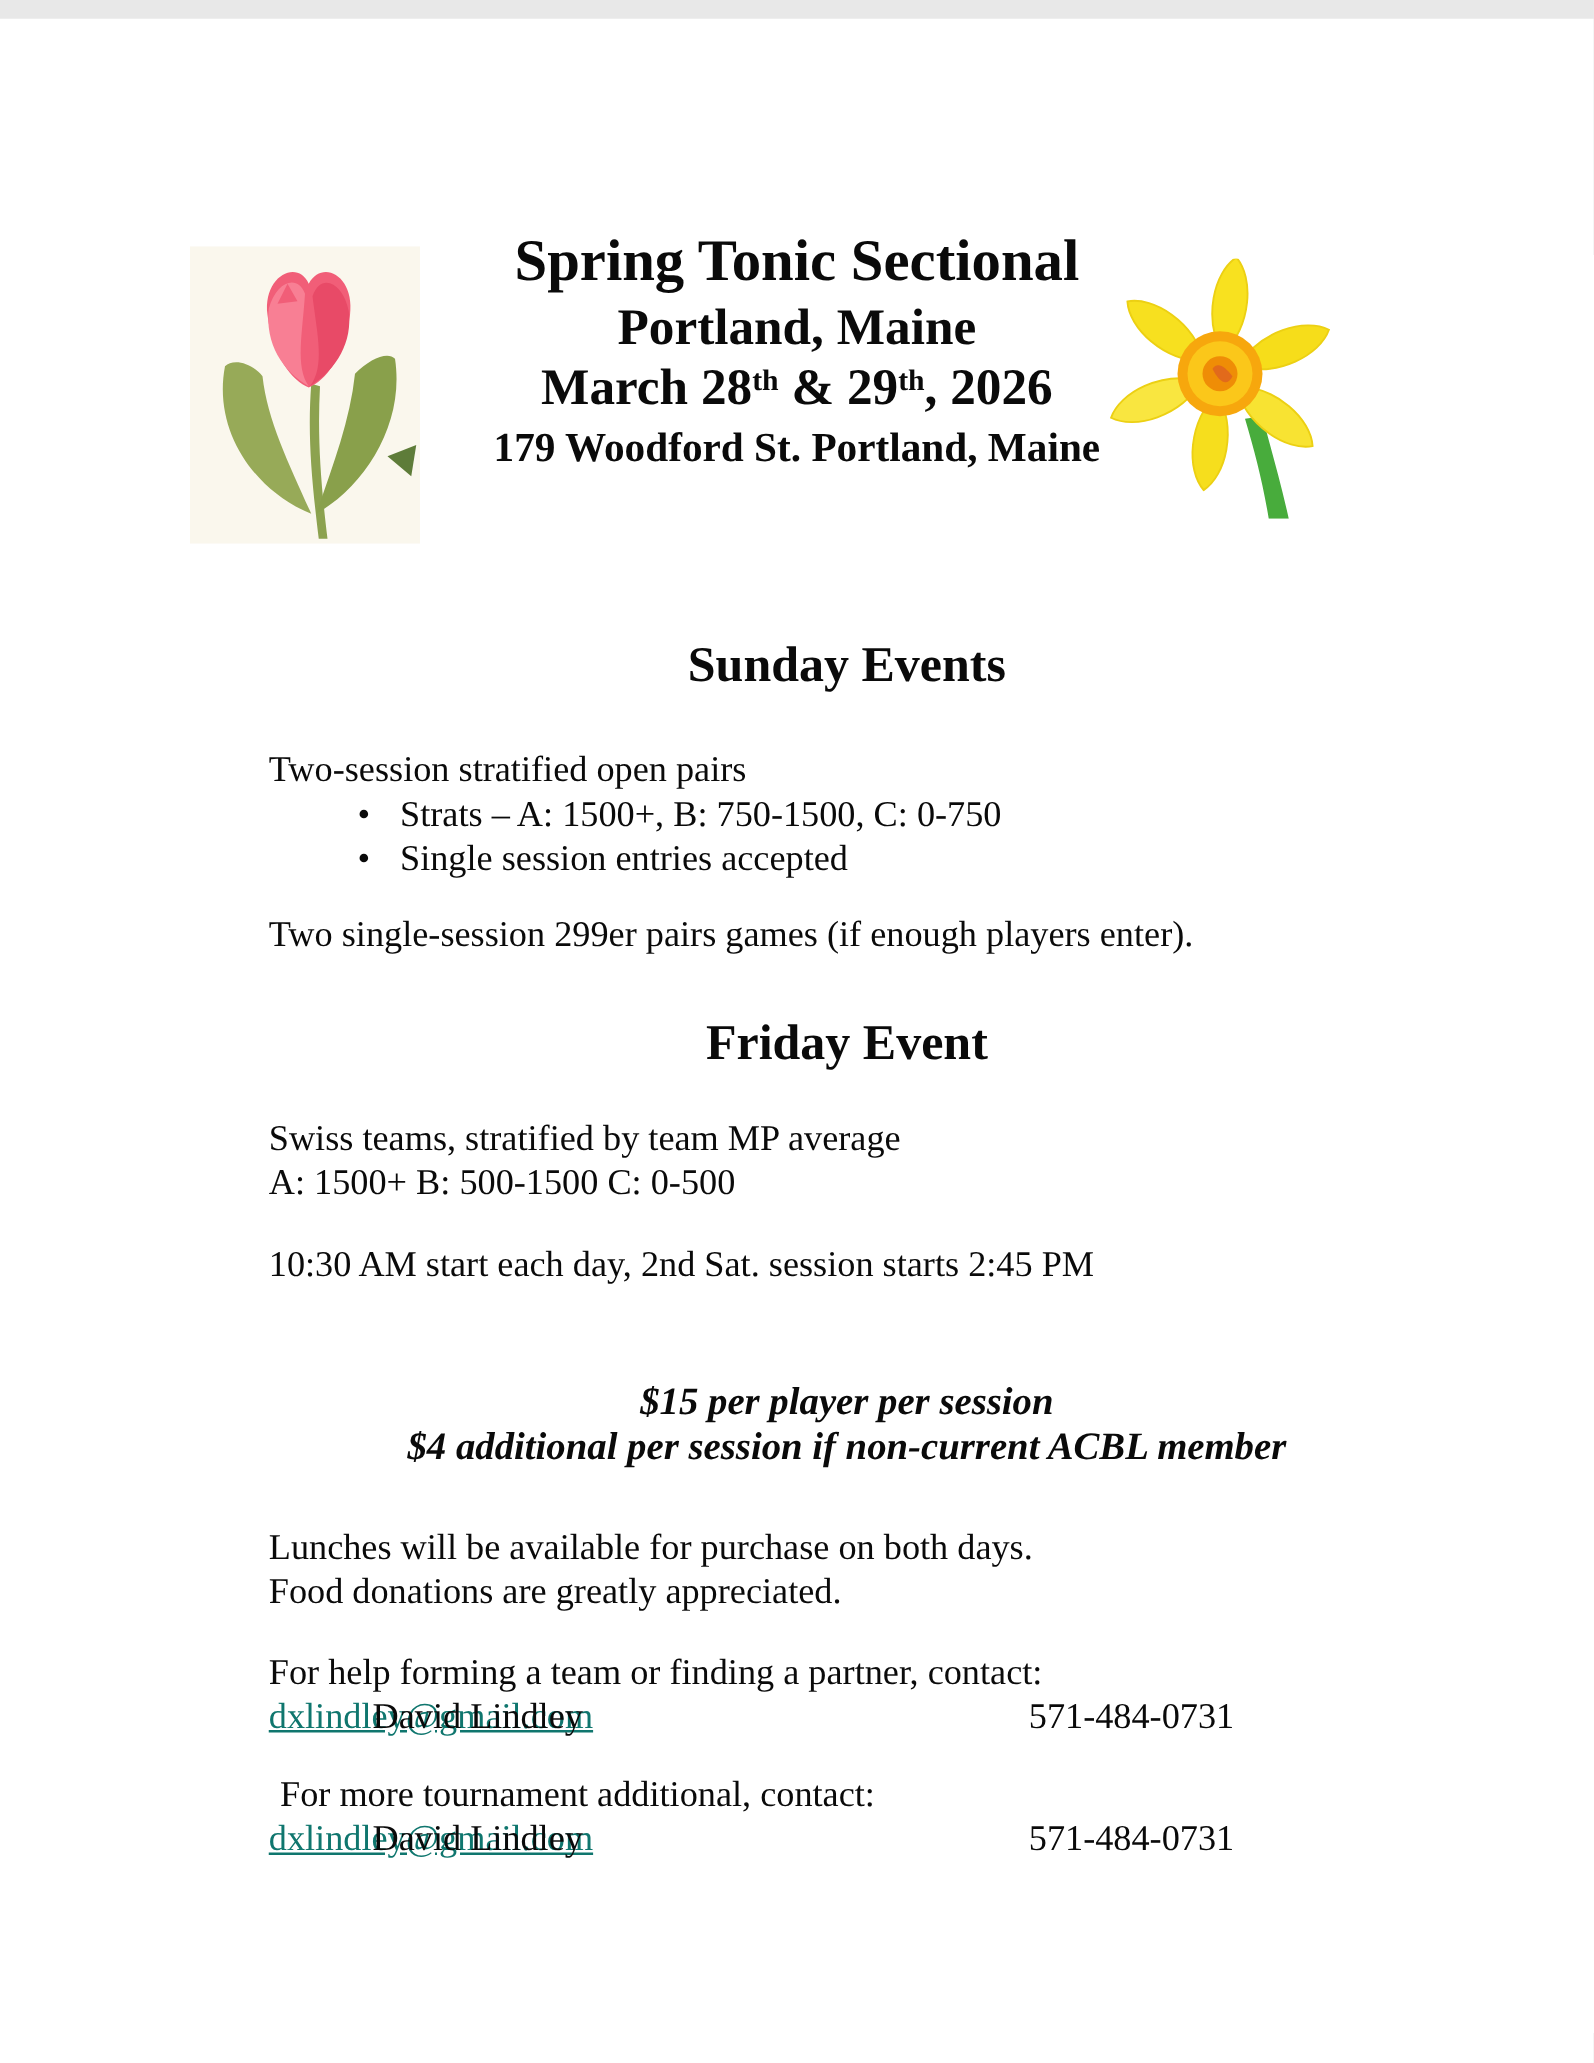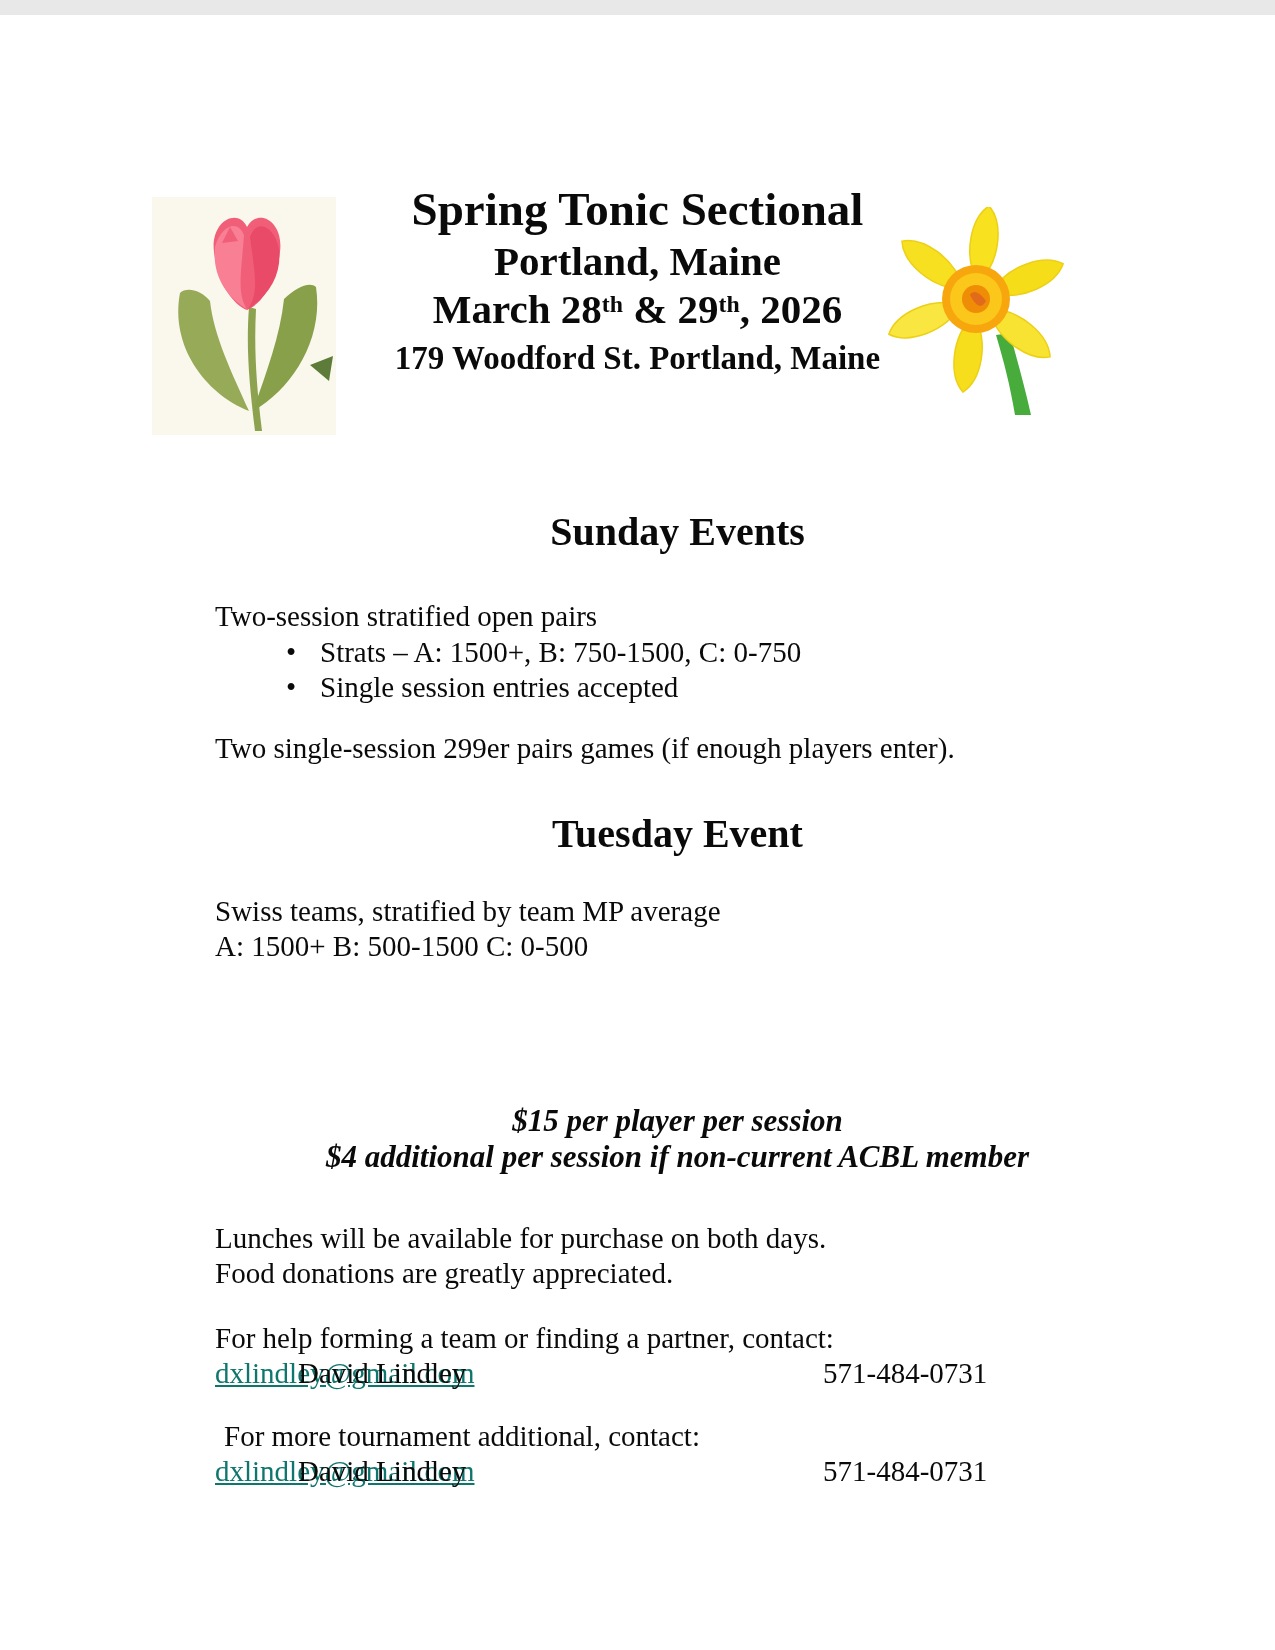--- a/index.html
+++ b/index.html
@@ -86,24 +86,25 @@
     <div class="hdr-date"><span>March 28</span><sup>th</sup><span> &amp; 29</span><sup>th</sup><span>, 2026</span></div>
     <div class="hdr-address">179 Woodford St. Portland, Maine</div>
   </div>
 
   <div class="heading" style="top:494px;">Sunday Events</div>
   <div class="line" style="left:215px; top:584px;">Two-session stratified open pairs</div>
   <div class="line" style="left:286px; top:620px;"><span class="bullet-glyph">•</span><span>Strats – A: 1500+, B: 750-1500, C: 0-750</span></div>
   <div class="line" style="left:286px; top:655px;"><span class="bullet-glyph">•</span><span>Single session entries accepted</span></div>
   <div class="line" style="left:215px; top:716px;">Two single-session 299er pairs games (if enough players enter).</div>
 
-  <div class="heading" style="top:796px;">Tuesday Event</div>
+  <div class="heading" style="top:796px;">Friday Event</div>
   <div class="line" style="left:215px; top:879px;">Swiss teams, stratified by team MP average</div>
   <div class="line" style="left:215px; top:914px;">A: 1500+ B: 500-1500 C: 0-500</div>
 
+  <div class="line" style="left:215px; top:980px;">10:30 AM start each day, 2nd Sat. session starts 2:45 PM</div>
 
   <div class="center-ital" style="top:1088px;">$15 per player per session</div>
   <div class="center-ital" style="top:1124px;">$4 additional per session if non-current ACBL member</div>
 
   <div class="line" style="left:215px; top:1241px;">Food donations are greatly appreciated.</div>
   <div class="line" style="left:215px; top:1206px;">Lunches will be available for purchase on both days.</div>
 
   <div class="line" style="left:215px; top:1306px;">For help forming a team or finding a partner, contact:</div>
   <div class="line contact-row" style="left:215px; top:1341px; width:900px;">
     <span class="c-name">David Lindley</span>

